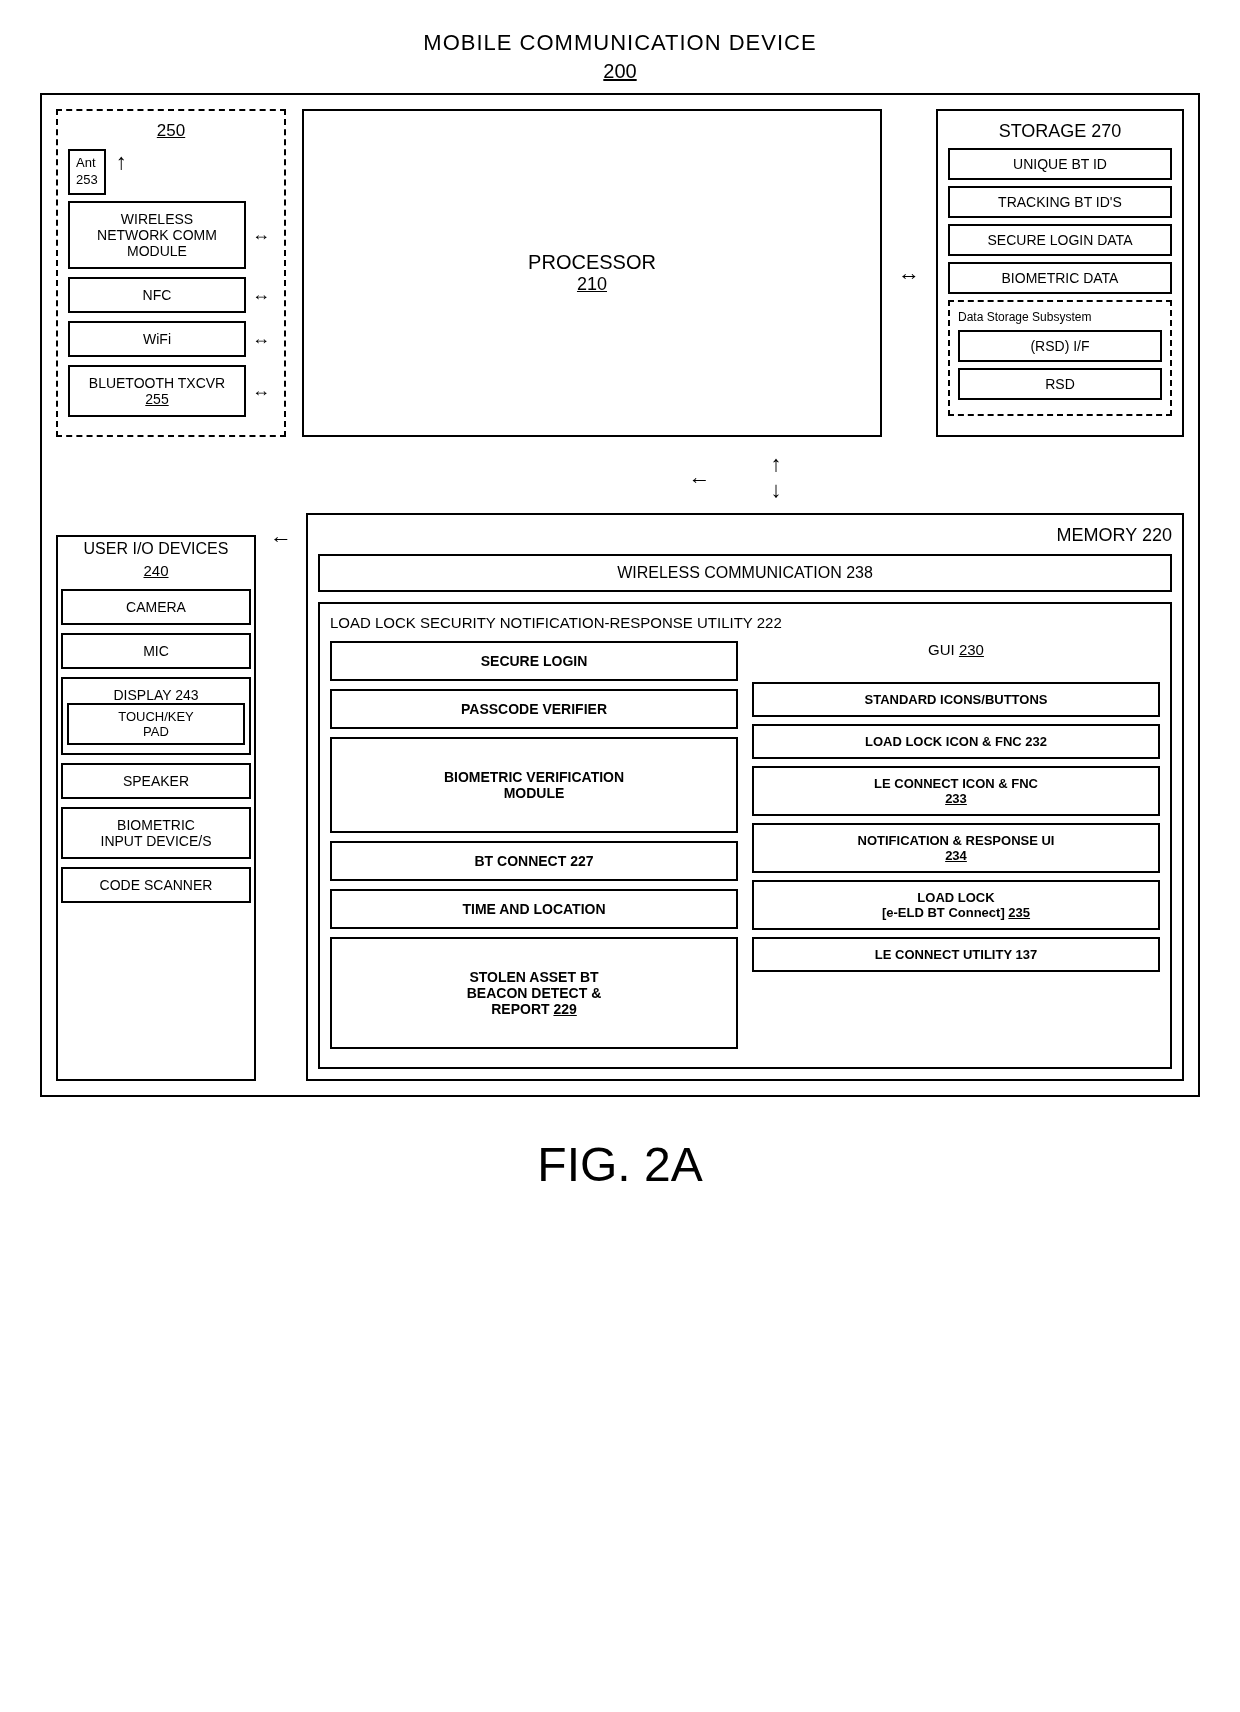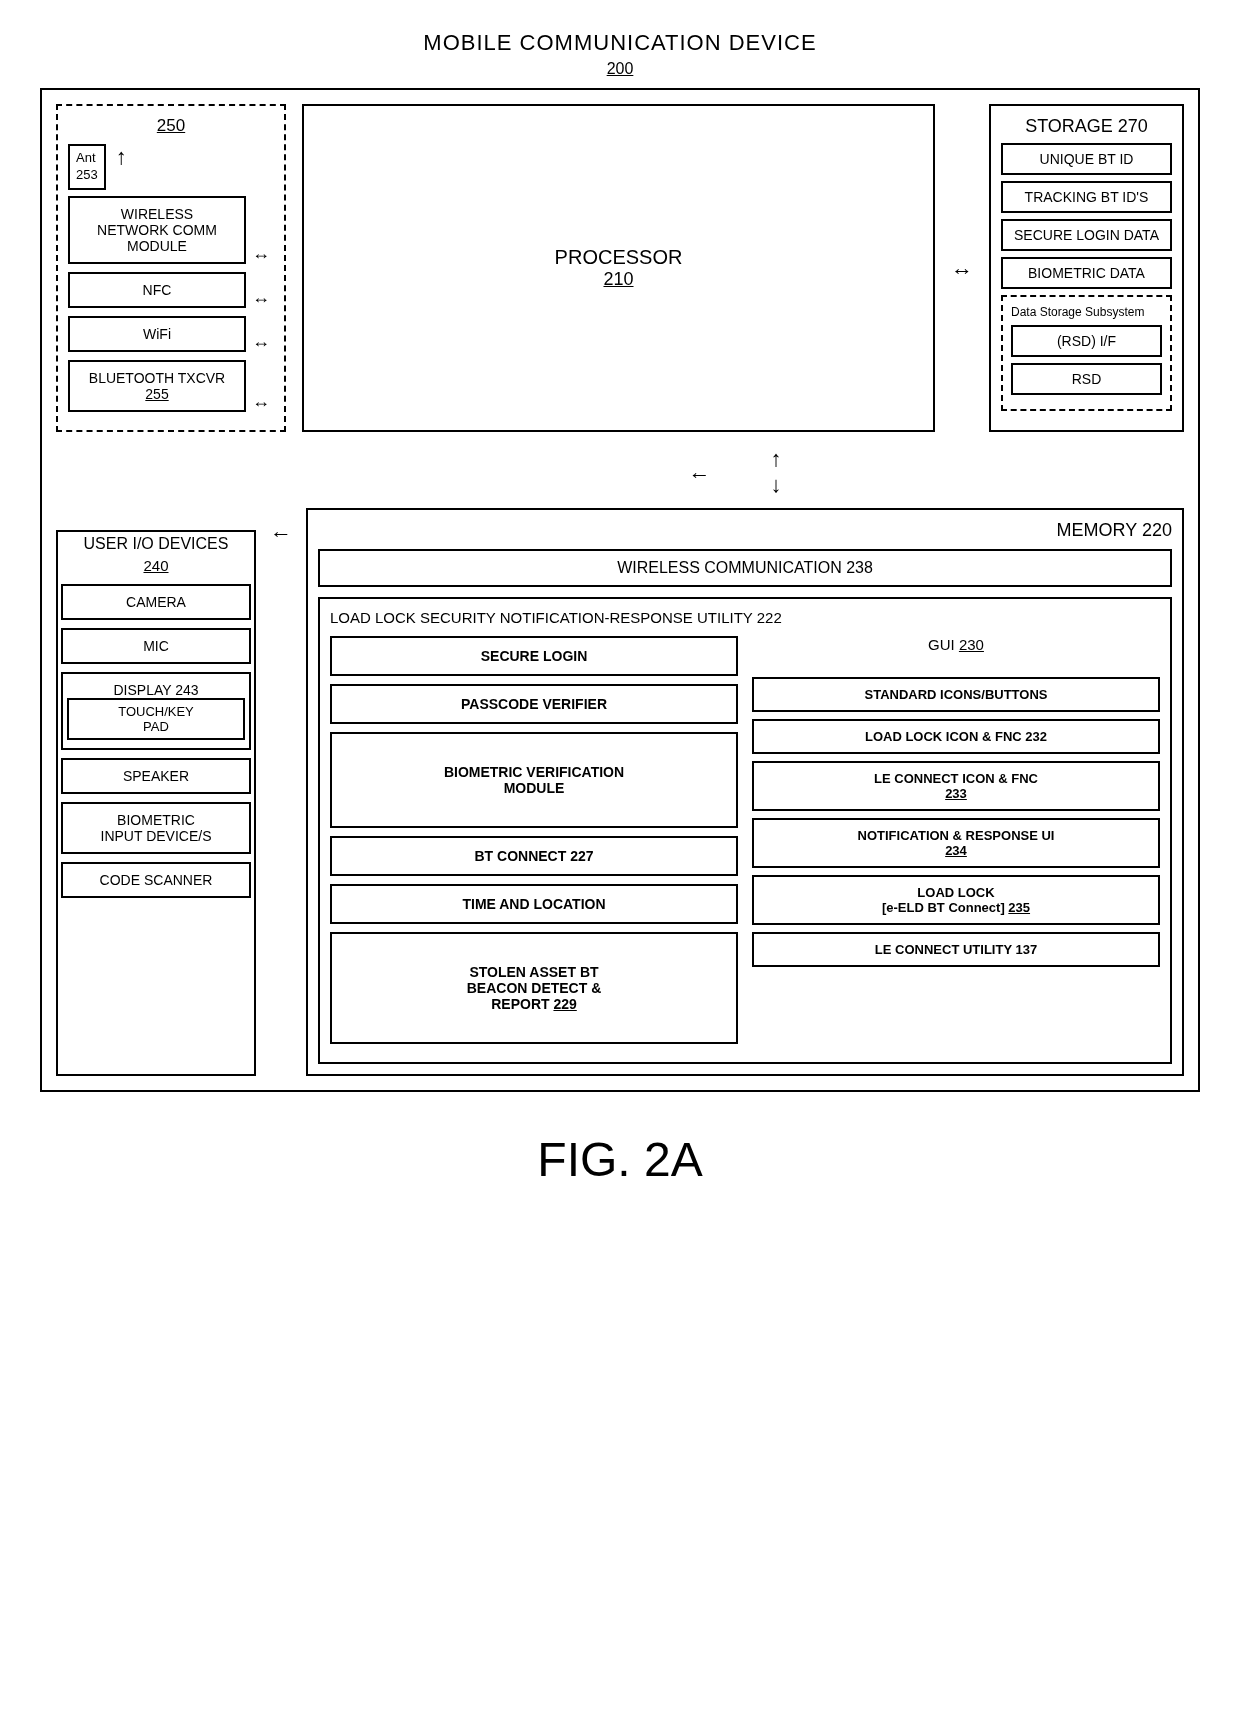--- a/index.html
+++ b/index.html
@@ -22,21 +22,21 @@
     .main-title {
       text-align: center;
       font-size: 22px;
       font-weight: normal;
       margin-bottom: 4px;
       letter-spacing: 1px;
     }
 
     .main-label-200 {
       text-align: center;
-      font-size: 16px;
+      font-size: 20px;
       font-weight: normal;
       margin-bottom: 10px;
       text-decoration: underline;
     }
 
     
     .outer-box {
       border: 2px solid #000;
       width: 100%;
       padding: 14px;
@@ -102,21 +102,21 @@
 
     .processor-num {
       font-size: 18px;
       text-decoration: underline;
       text-align: center;
     }
 
     
     .storage-box {
       border: 2px solid #000;
-      width: 195px;
+      width: 248px;
       flex-shrink: 0;
       padding: 10px;
       position: relative;
     }
 
     .storage-title {
       text-align: center;
       font-size: 18px;
       margin-bottom: 6px;
     }
@@ -267,21 +267,21 @@
     .fig-label {
       text-align: center;
       font-size: 48px;
       font-weight: normal;
       margin-top: 40px;
       font-family: Arial, sans-serif;
     }
 
     .row-with-arrows {
       display: flex;
-      align-items: flex-end;
+      align-items: center;
       margin-bottom: 8px;
       gap: 2px;
     }
 
     .arrow-sym {
       font-size: 18px;
       padding: 0 4px;
       flex-shrink: 0;
     }
 

